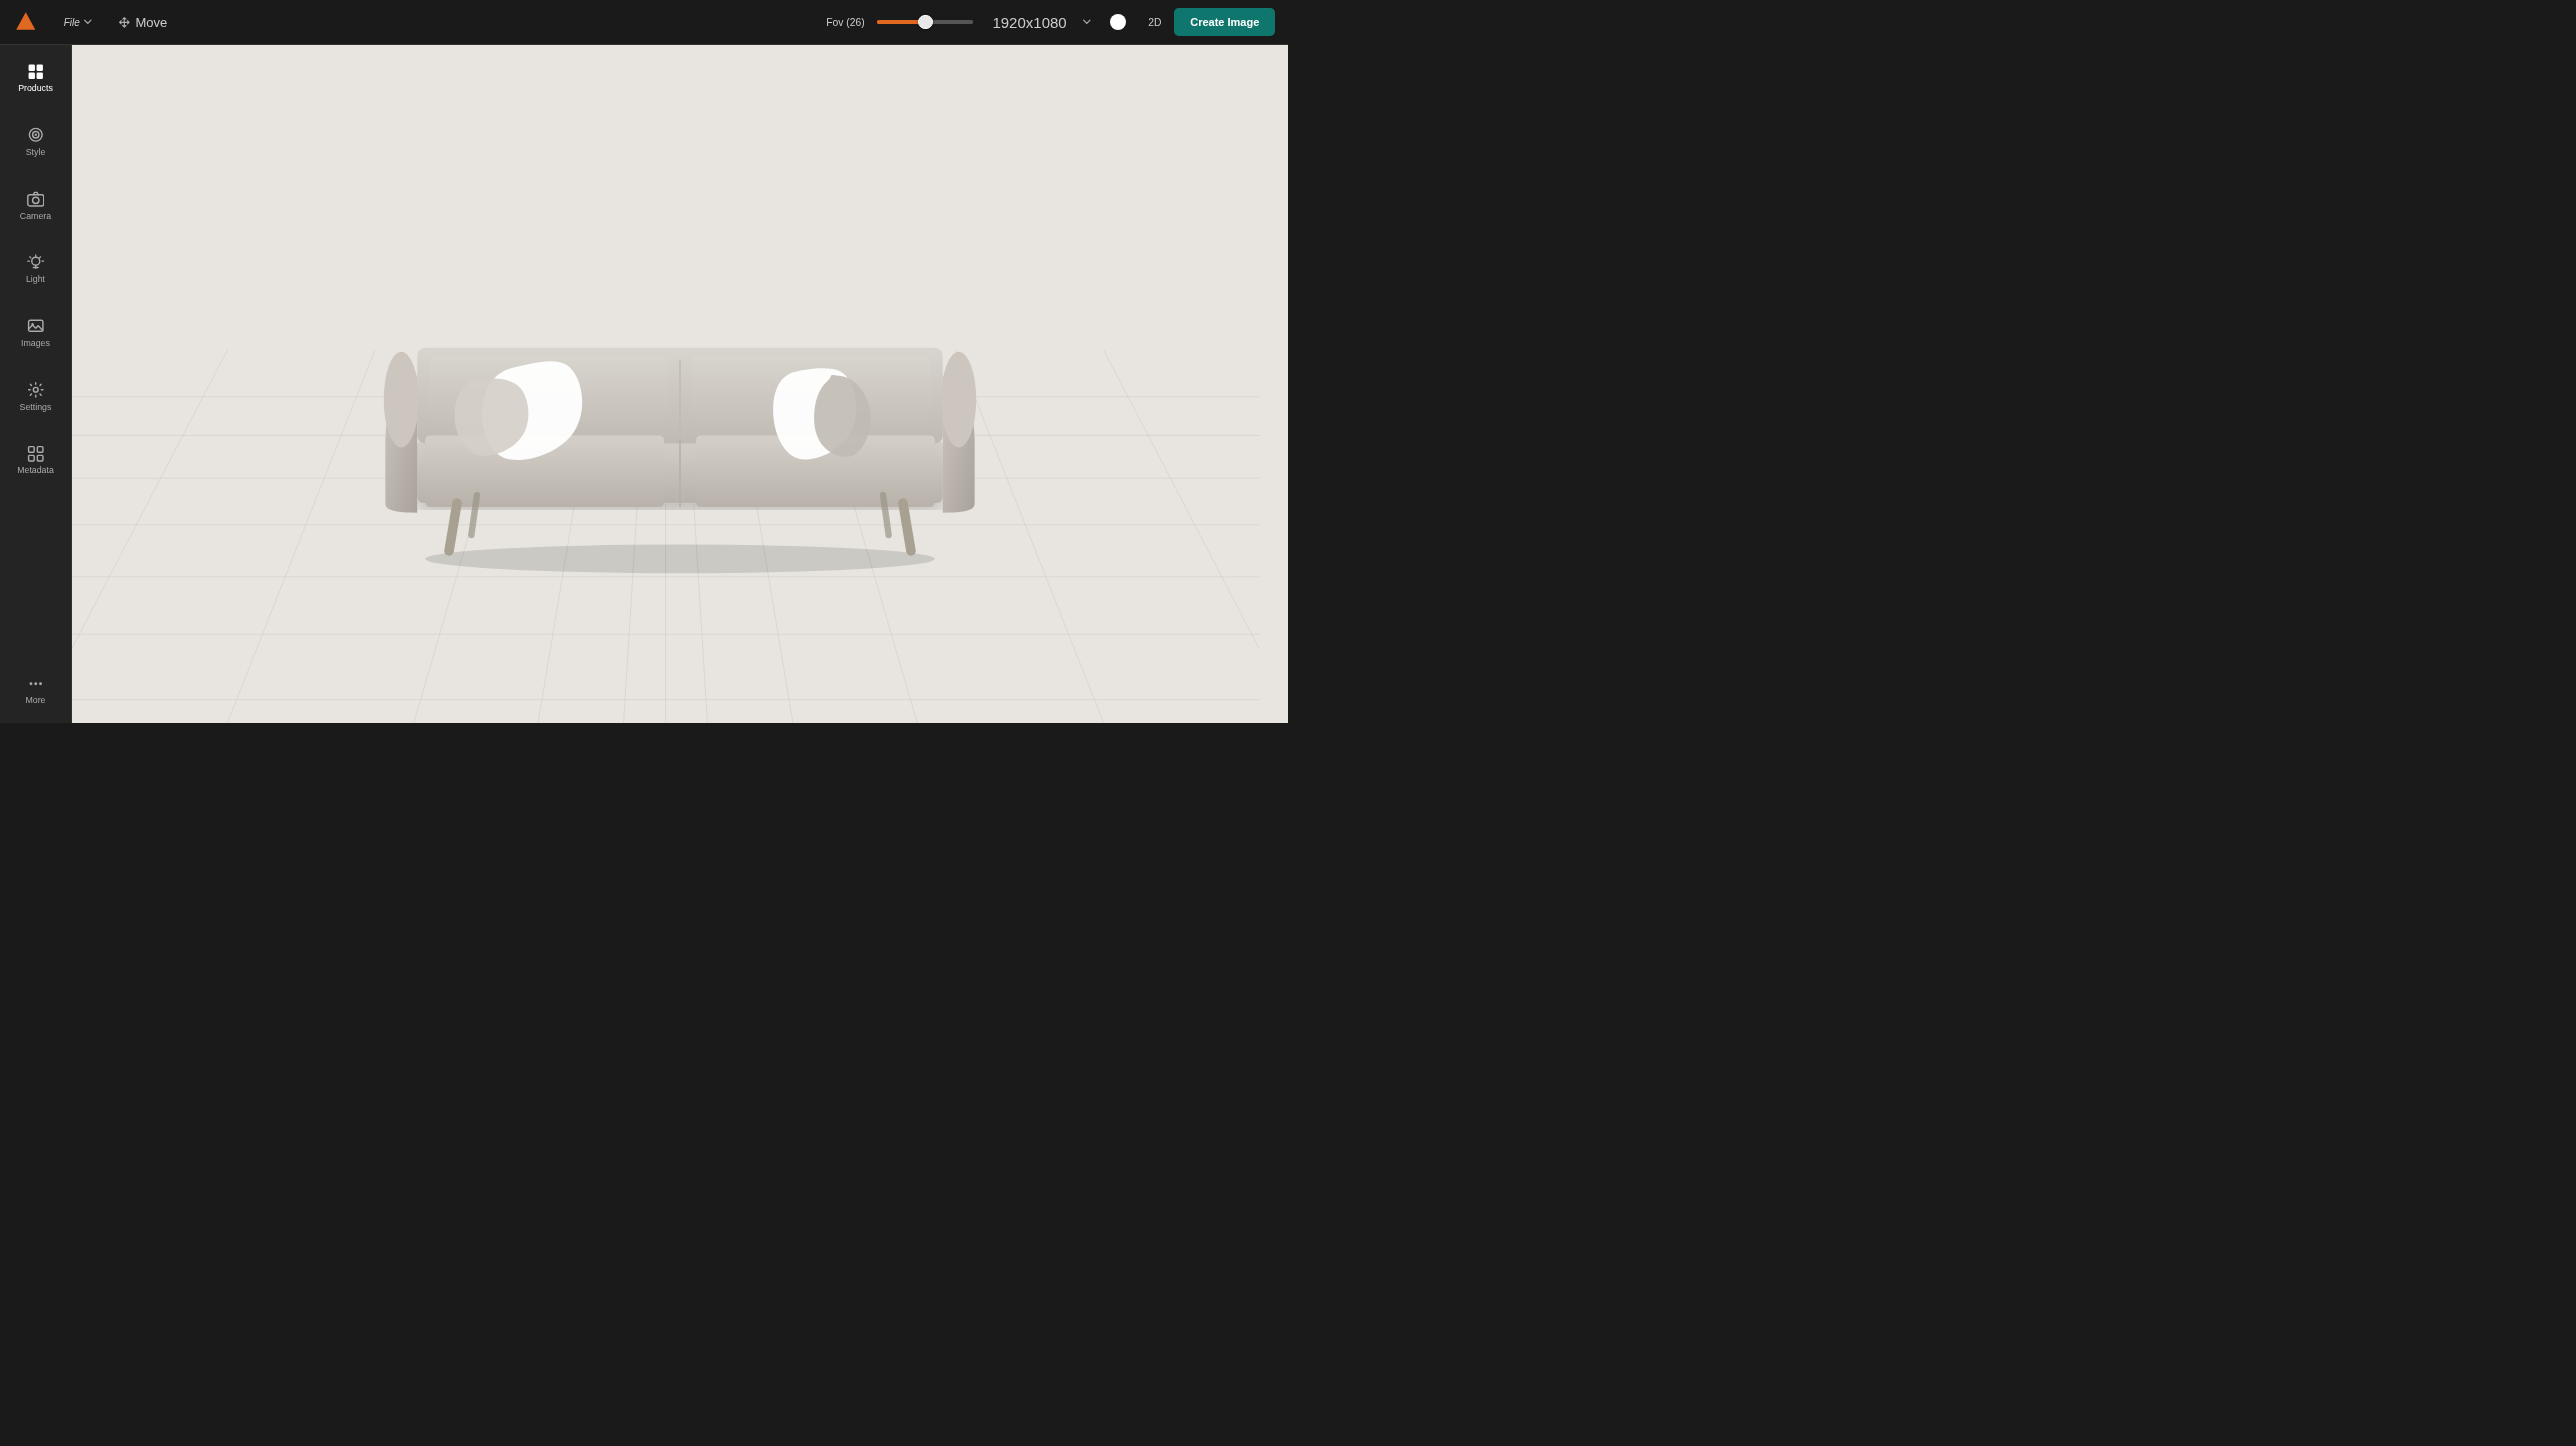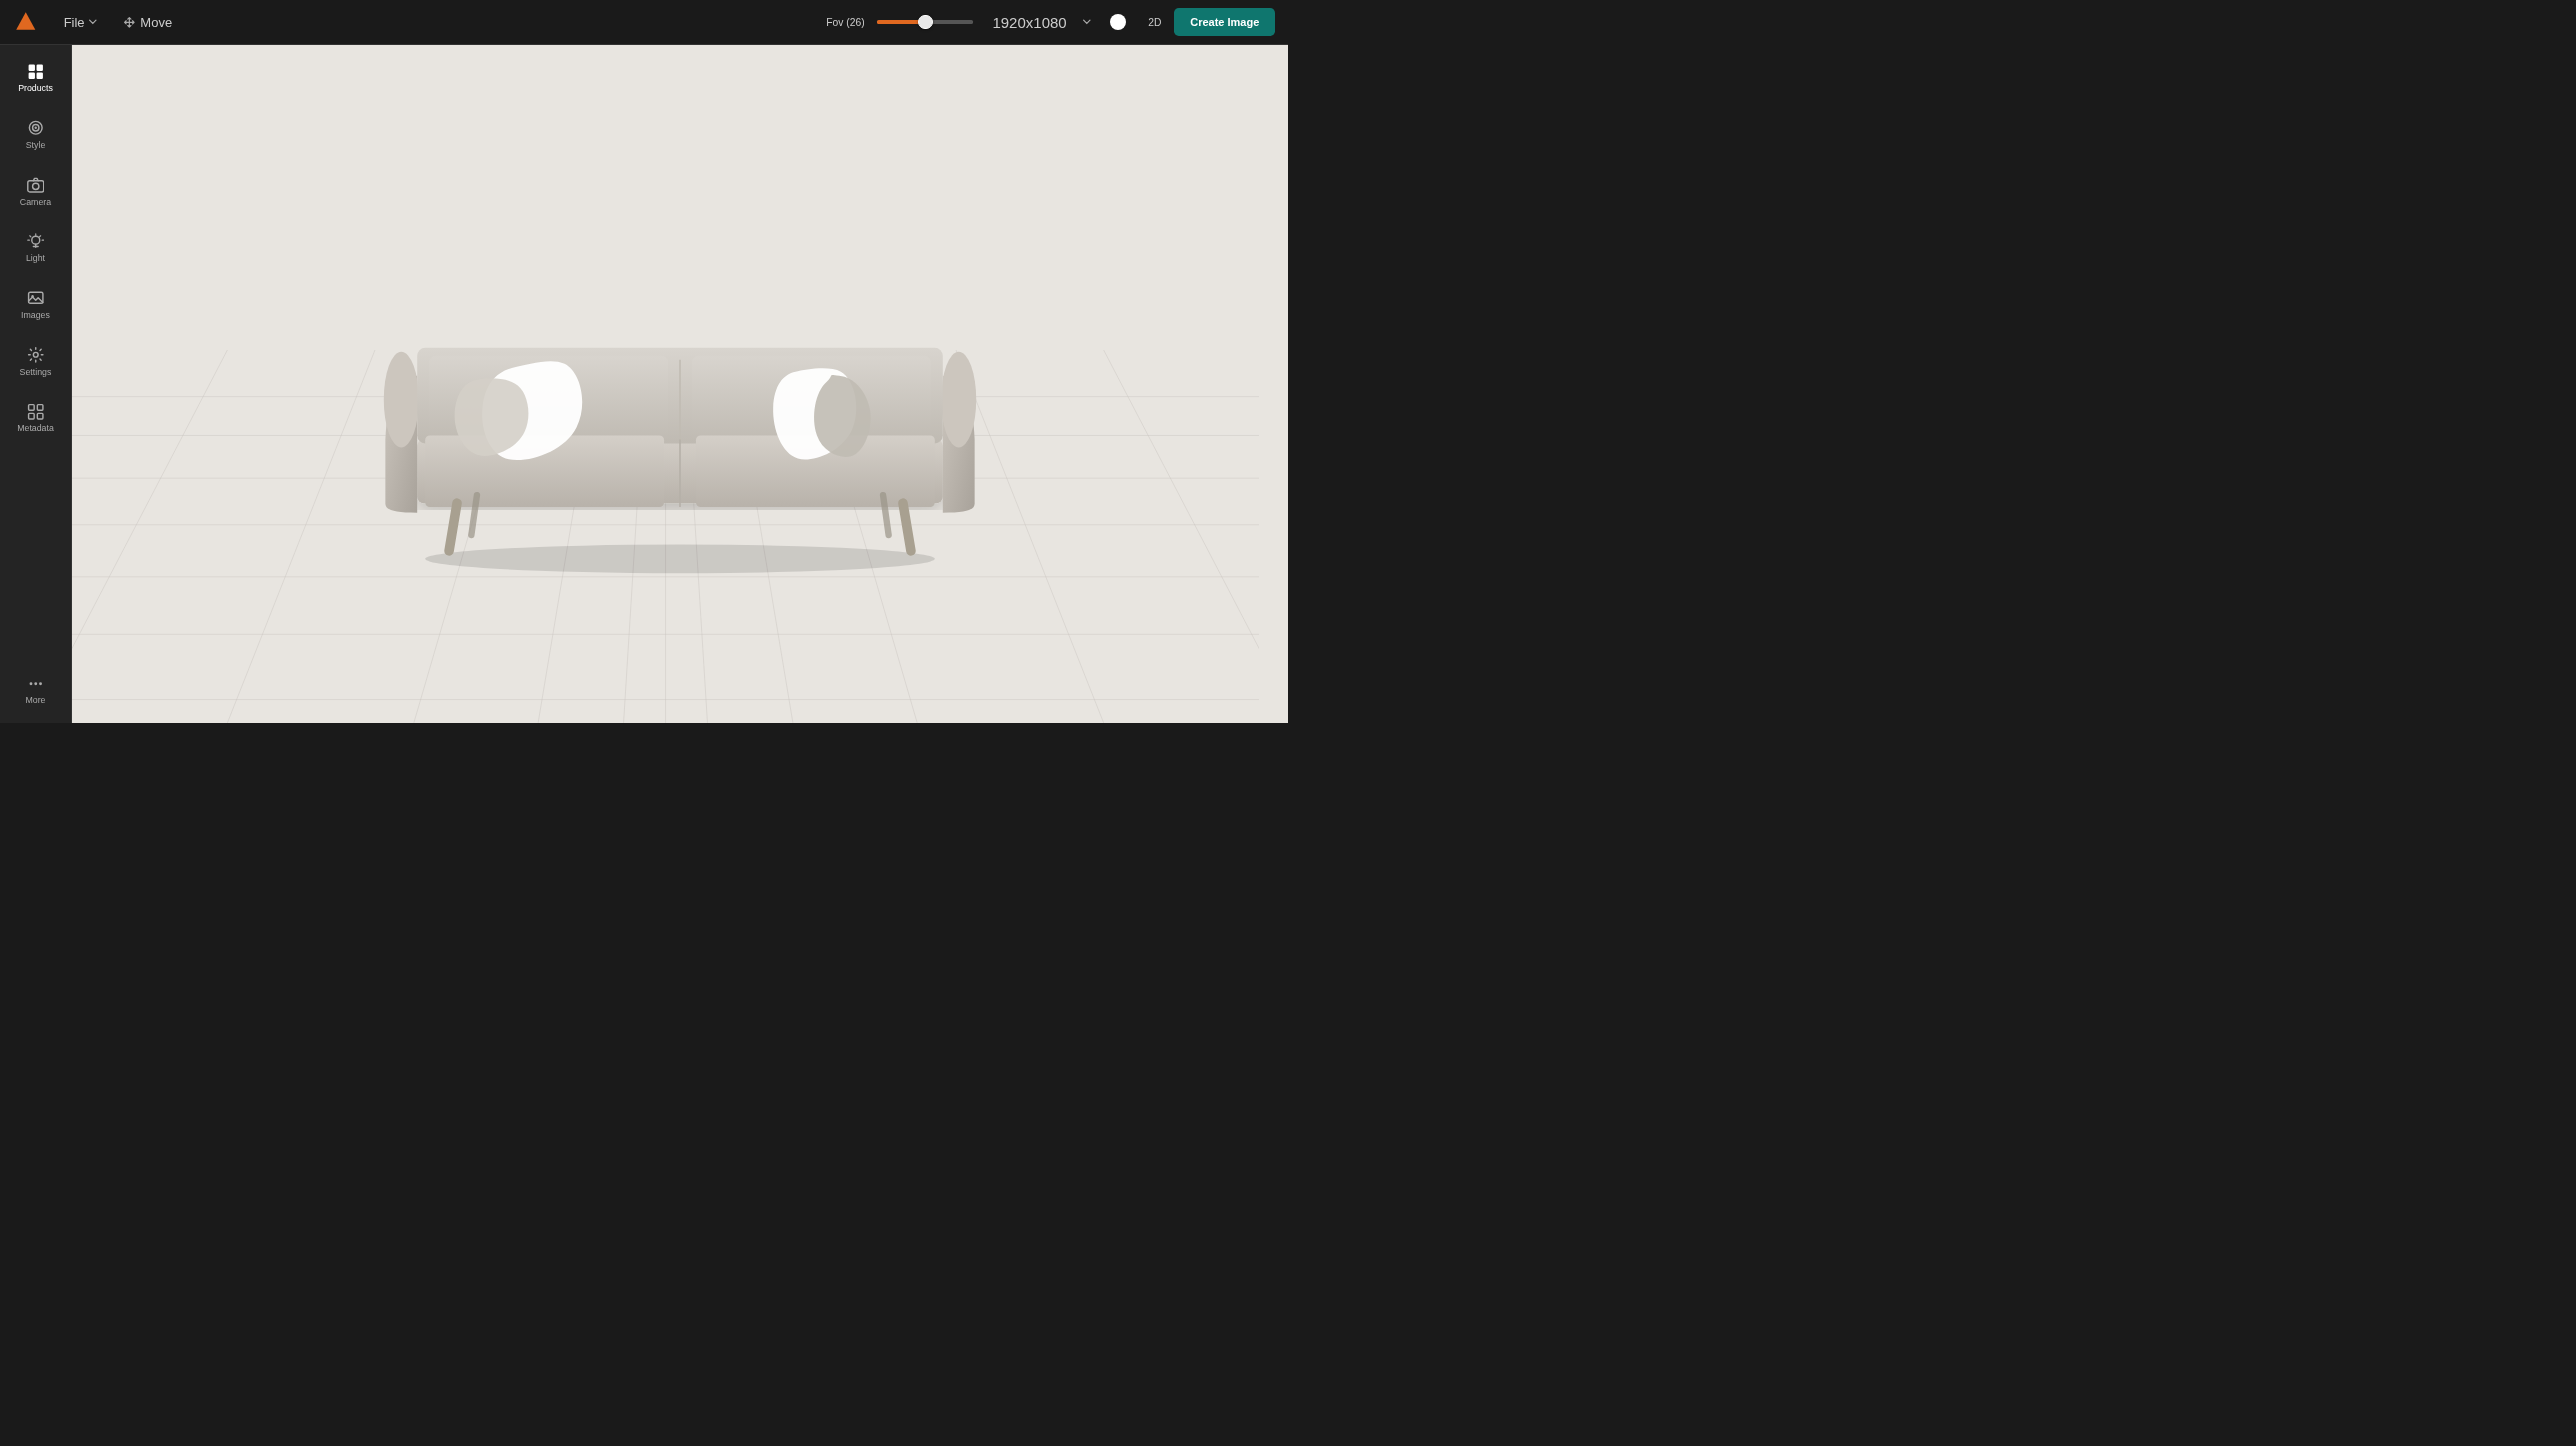--- a/index.html
+++ b/index.html
@@ -9,22 +9,22 @@
     #topbar {
       display: flex; align-items: center;
       height: 45px; background: #1a1a1a;
       padding: 0 12.7px; gap: 12.7px;
       border-bottom: 0.8px solid #333;
     }
     #logo-area { display: flex; align-items: center; margin-right: 6.4px; }
     #logo-icon { width: 25.5px; height: 25.5px; }
     #file-btn {
       display: flex; align-items: center; gap: 3.2px;
-      color: #ccc; font-size: 13px; cursor: pointer;
-      background: none; border: none; padding: 3.2px 6.4px;
+      color: #ccc; font-size: 10px; cursor: pointer;
+      background: none; border: none; padding: 3.2px 6.4px; font-style: italic;
     }
     #move-btn {
       display: flex; align-items: center; gap: 4.8px;
       color: #ccc; font-size: 13px; cursor: pointer;
       background: none; border: none; padding: 3.2px 6.4px;
     }
     .topbar-spacer { flex: 1; }
     #fov-label { color: #ccc; font-size: 10.3px; white-space: nowrap; }
     #fov-slider {
       -webkit-appearance: none; appearance: none;
@@ -58,21 +58,21 @@
     }
 
     
     #main { display: flex; height: calc(723px - 45px); }
 
     
     #sidebar {
       width: 72px; background: #242424;
       display: flex; flex-direction: column;
       align-items: center; padding: 9.6px 0;
-      gap: 10px; flex-shrink: 0;
+      gap: 17px; flex-shrink: 0;
       border-right: 0.8px solid #333;
     }
     .sidebar-item {
       display: flex; flex-direction: column;
       align-items: center; gap: 3.2px;
       padding: 8px 6.4px; border-radius: 6.4px;
       cursor: pointer; width: 60px;
       color: #aaa; font-size: 8.8px;
       transition: background 0.15s;
     }

